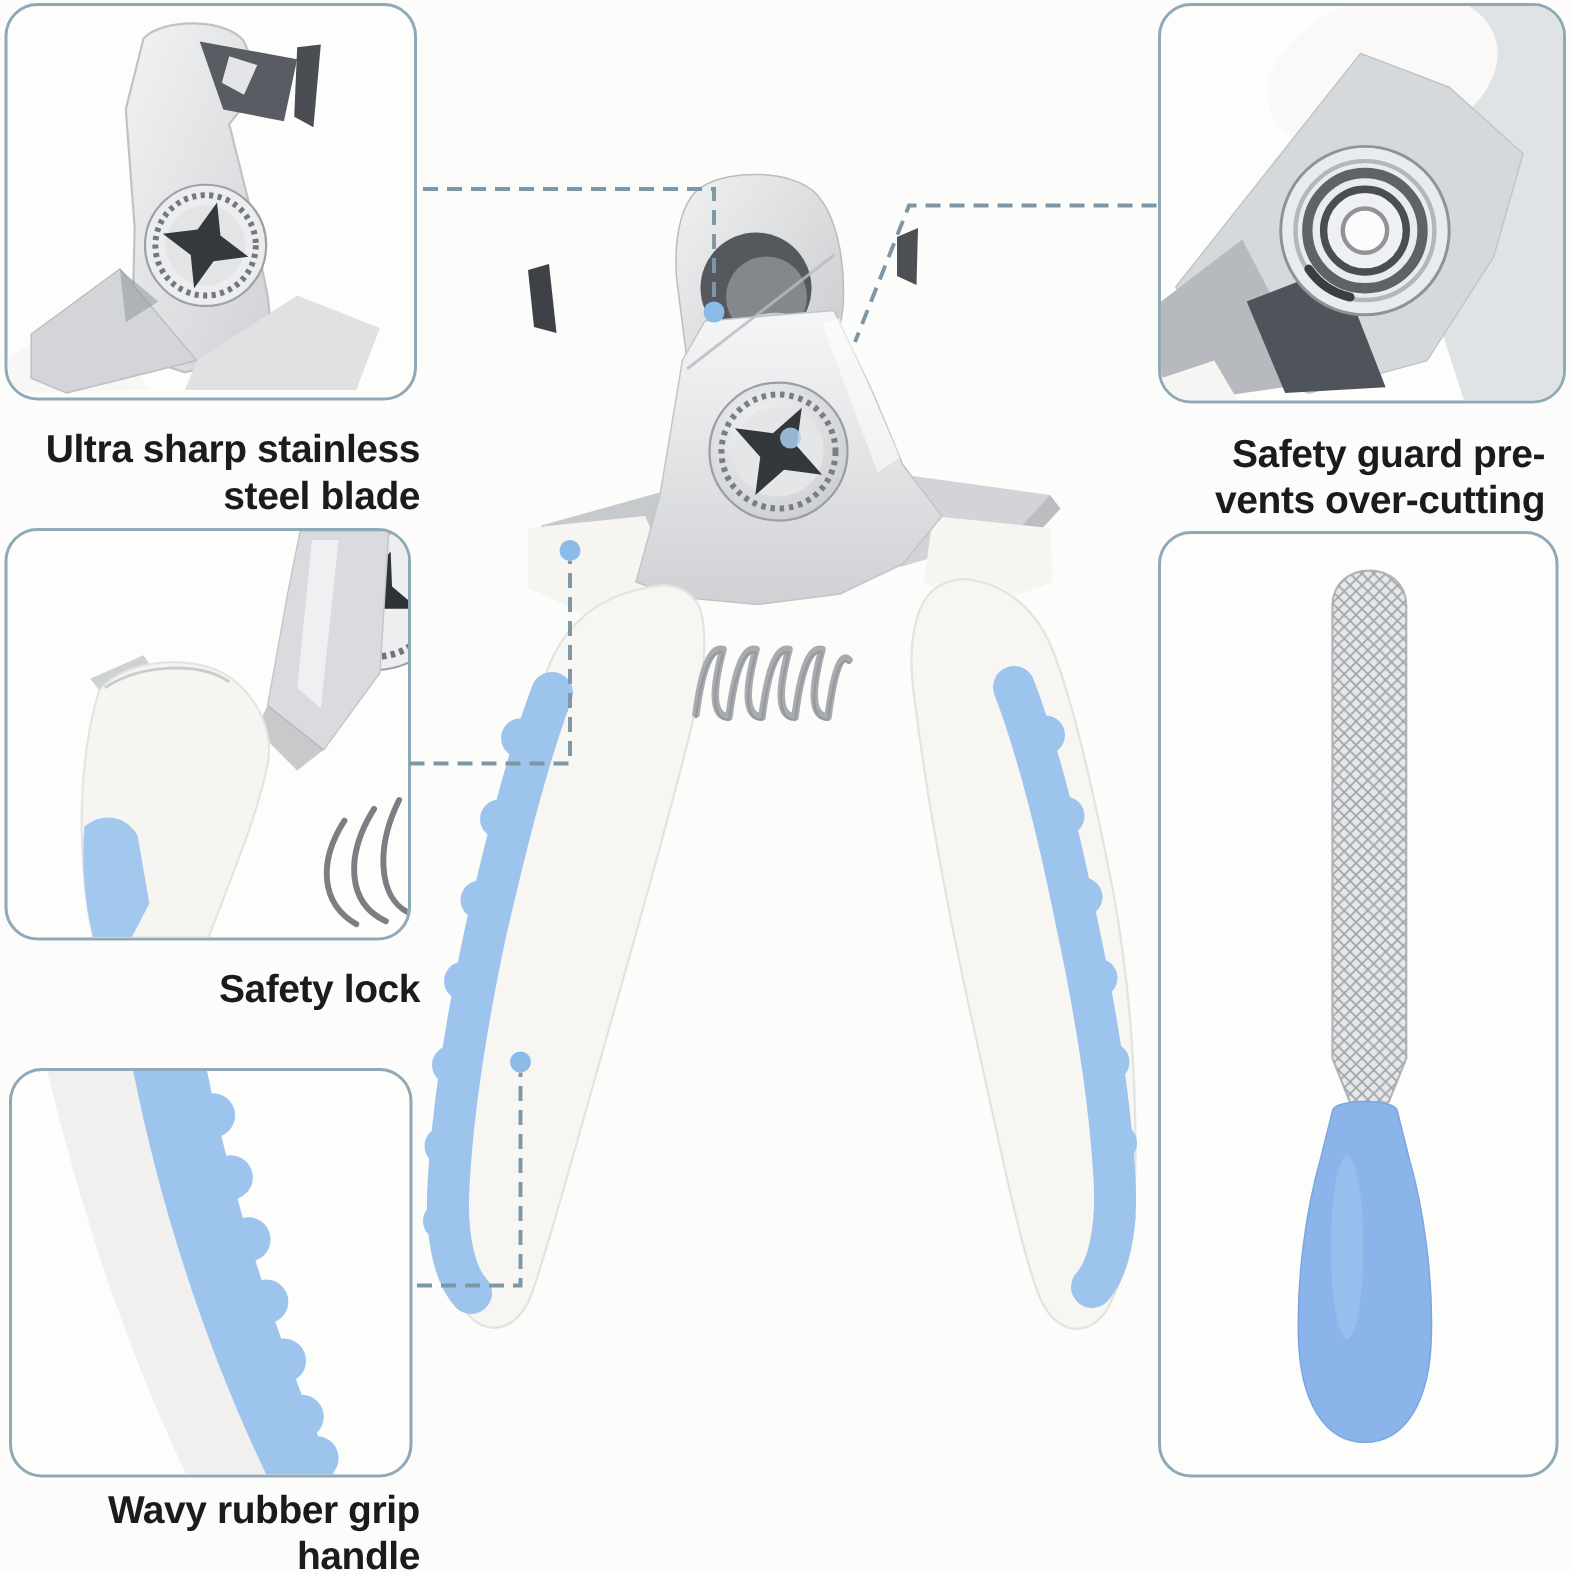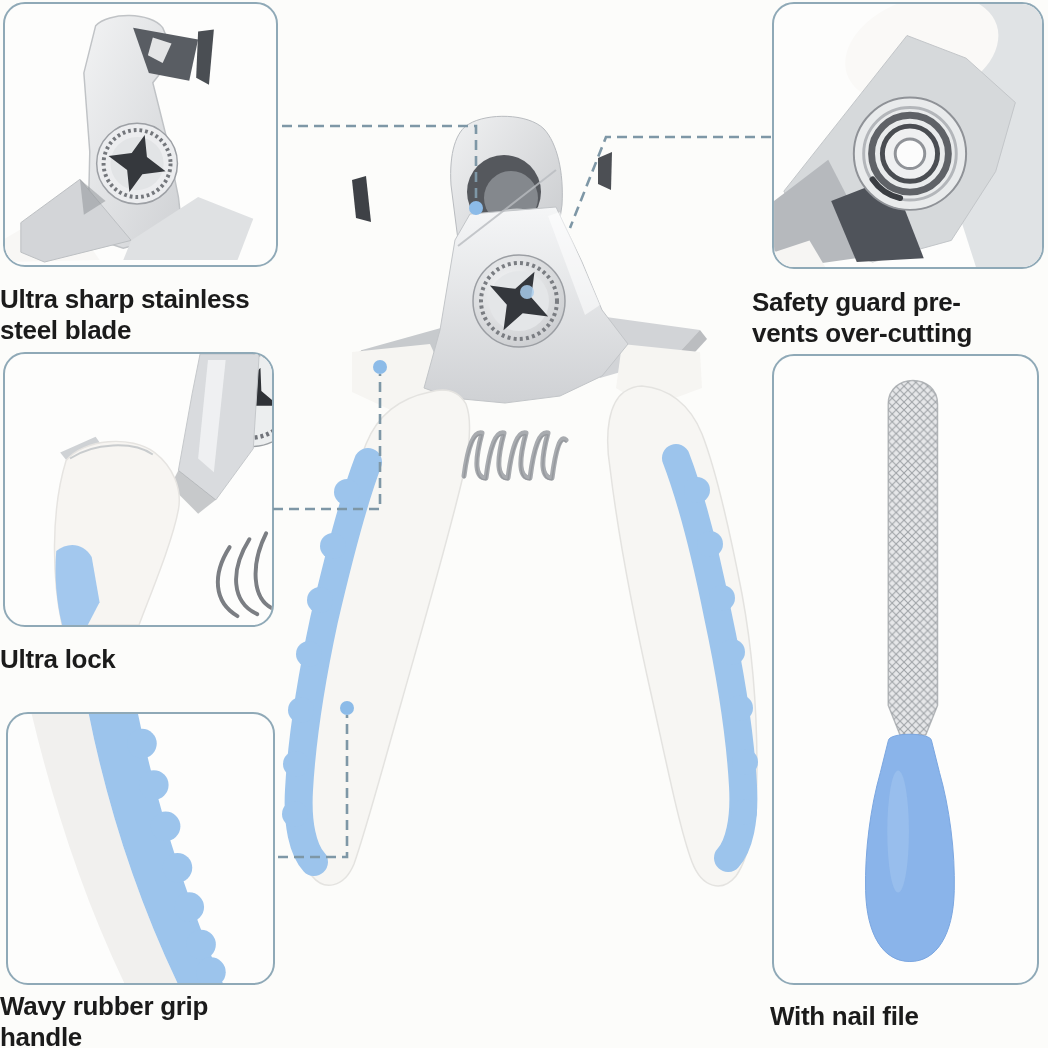--- a/index.html
+++ b/index.html
@@ -7,21 +7,21 @@
     position:relative;width:1048px;height:1048px;margin:0 auto;
     background:#fcfcfa;overflow:hidden;
     font-family:"Liberation Sans",sans-serif;
   }
   .callout-box{
     position:absolute;border:2px solid #8fa9b7;border-radius:22px;
     background:#fdfdfc;overflow:hidden;box-sizing:border-box;
   }
   .callout-box svg{display:block;width:100%;height:100%;}
   .feature-label{
-    position:absolute;text-align:left;color:#1b1b1b;
+    position:absolute;text-align:right;color:#1b1b1b;
     font-size:26px;font-weight:700;line-height:1.18;letter-spacing:-0.3px;
     white-space:pre-line;
   }
   .overlay{position:absolute;left:0;top:0;pointer-events:none;}
 </style>
 </head>
 <body>
 
 <div class="canvas">
 
@@ -120,24 +120,23 @@
       </g>
       <path d="M 116,388 C 116,379 160,379 160,388 L 168,420 C 178,455 184,500 183,540 C 182,585 165,612 138,612 C 111,612 94,585 93,540 C 92,500 98,455 108,420 Z" fill="#8ab4ea" stroke="#7aa6e0"></path>
       <ellipse cx="126" cy="480" rx="11" ry="62" fill="#a6c8f0" opacity="0.5"></ellipse>
     </svg>
   </div>
 
   <div class="feature-label" style="left:0;top:284px;width:280px;">Ultra sharp stainless
 steel blade</div>
   <div class="feature-label" style="left:752px;top:287px;width:278px;">Safety guard pre-
 vents over-cutting</div>
-  <div class="feature-label" style="left:0;top:644px;width:280px;">Ultra lock</div>
+  <div class="feature-label" style="left:0;top:644px;width:280px;">Safety lock</div>
   <div class="feature-label" style="left:0;top:991px;width:280px;">Wavy rubber grip
 handle</div>
-  <div class="feature-label" style="left:770px;top:1001px;width:278px;">With nail file</div>
 
   <svg class="overlay" width="1048" height="1048" viewBox="0 0 1048 1048">
     <defs>
       <linearGradient id="steelA" x1="0" y1="0" x2="1" y2="1">
         <stop offset="0" stop-color="#f0f1f2"></stop>
           <stop offset="1" stop-color="#c6c8cb"></stop>
       </linearGradient>
       <linearGradient id="steelB" x1="0" y1="0" x2="0" y2="1">
         <stop offset="0" stop-color="#f5f6f7"></stop>
           <stop offset="1" stop-color="#cfd1d4"></stop>

